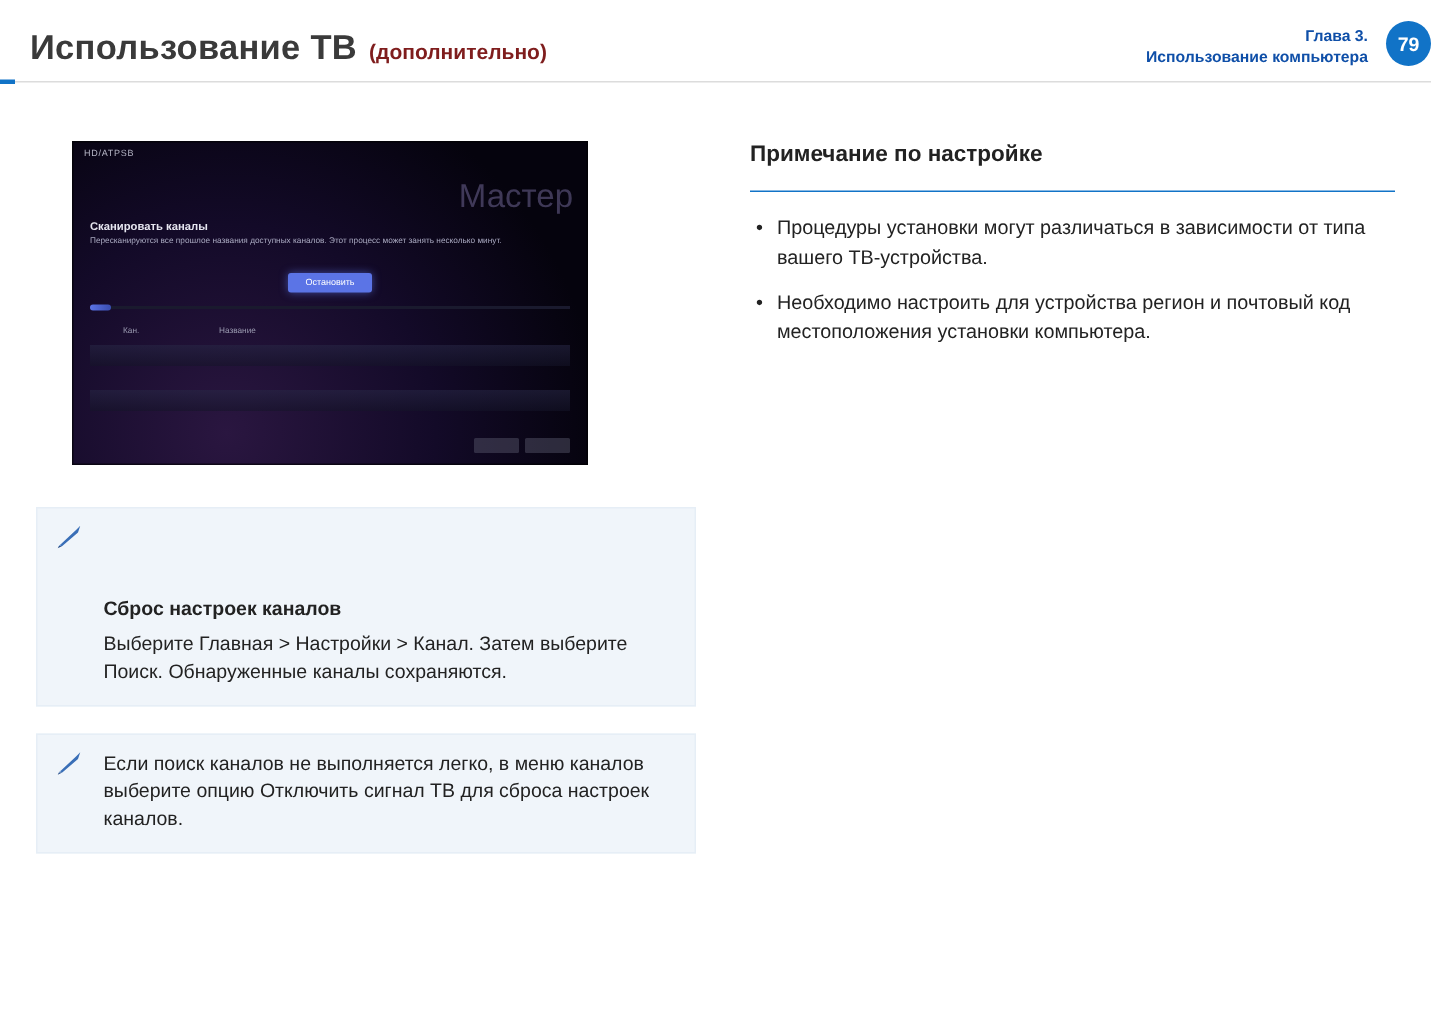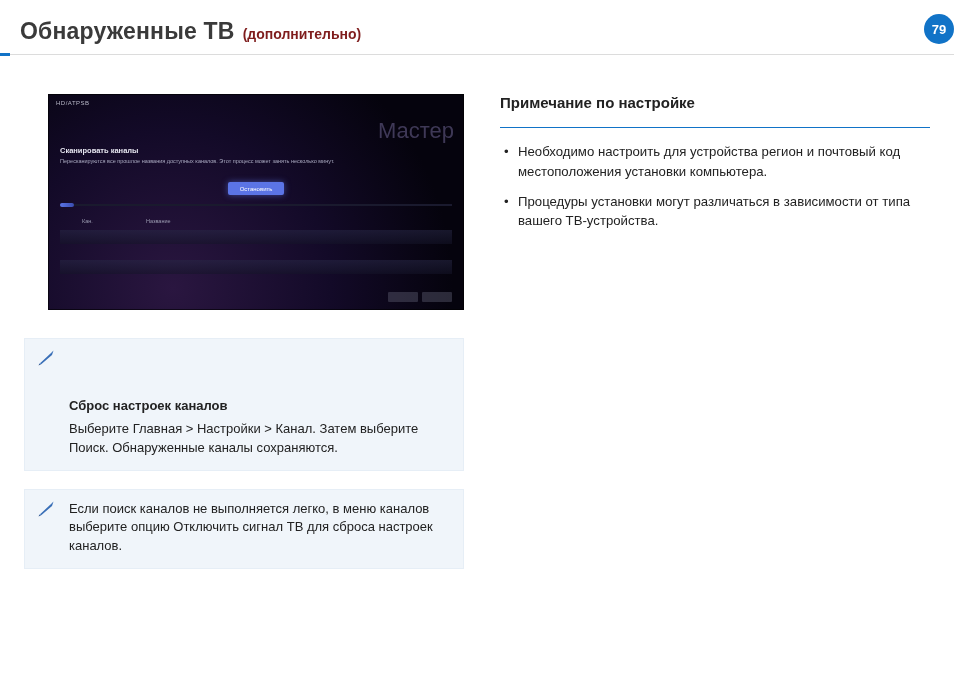--- a/index.html
+++ b/index.html
@@ -74,21 +74,21 @@
   .body {
     display: flex;
     padding: 26px 24px 0 24px;
     gap: 36px;
   }
   .col-left { width: 440px; flex: 0 0 440px; }
   .col-right { flex: 1 1 auto; }
 
   
   .shot {
-    width: 416px;
+    width: 344px;
     height: 216px;
     background: radial-gradient(circle at 30% 90%, #2a1640 0%, #130a28 45%, #05030d 80%);
     position: relative;
     margin: 0 0 28px 24px;
     box-shadow: 0 0 0 1px rgba(0,0,0,0.6) inset;
   }
   .shot .topbar {
     position: absolute; left:8px; top:6px;
     font-size: 6px; color:#b6b6c6; letter-spacing:0.5px;
   }
@@ -204,24 +204,28 @@
     color: #222;
   }
 </style>
 </head>
 <body>
 
 <div class="page">
 
   <div class="header">
     <div class="title-block">
-      <span class="title-main">Обнаруженные ТВ</span>
+      <span class="title-main">Использование ТВ</span>
       <span class="title-sub">(дополнительно)</span>
     </div>
     <div class="meta-wrap">
+      <div class="meta-text">
+        <div>Глава 3.</div>
+        <div>Использование компьютера</div>
+      </div>
       <div class="page-num">
         <span>79</span>
       </div>
     </div>
   </div>
   <div class="rule"></div>
 
   <div class="body">
 
     <div class="col-left">
@@ -263,20 +267,20 @@
         </span>
         <div>Если поиск каналов не выполняется легко, в меню каналов выберите опцию <b>Отключить сигнал ТВ</b> для сброса настроек каналов.</div>
       </div>
 
     </div>
 
     <div class="col-right">
       <div class="sect-title">Примечание по настройке</div>
       <div class="sect-rule"></div>
       <ul class="bullets">
+        <li>Процедуры установки могут различаться в зависимости от типа вашего ТВ-устройства.</li>
         <li>Необходимо настроить для устройства регион и почтовый код местоположения установки компьютера.</li>
-        <li>Процедуры установки могут различаться в зависимости от типа вашего ТВ-устройства.</li>
       </ul>
     </div>
 
   </div>
 
 </div>
 
 </body></html>

